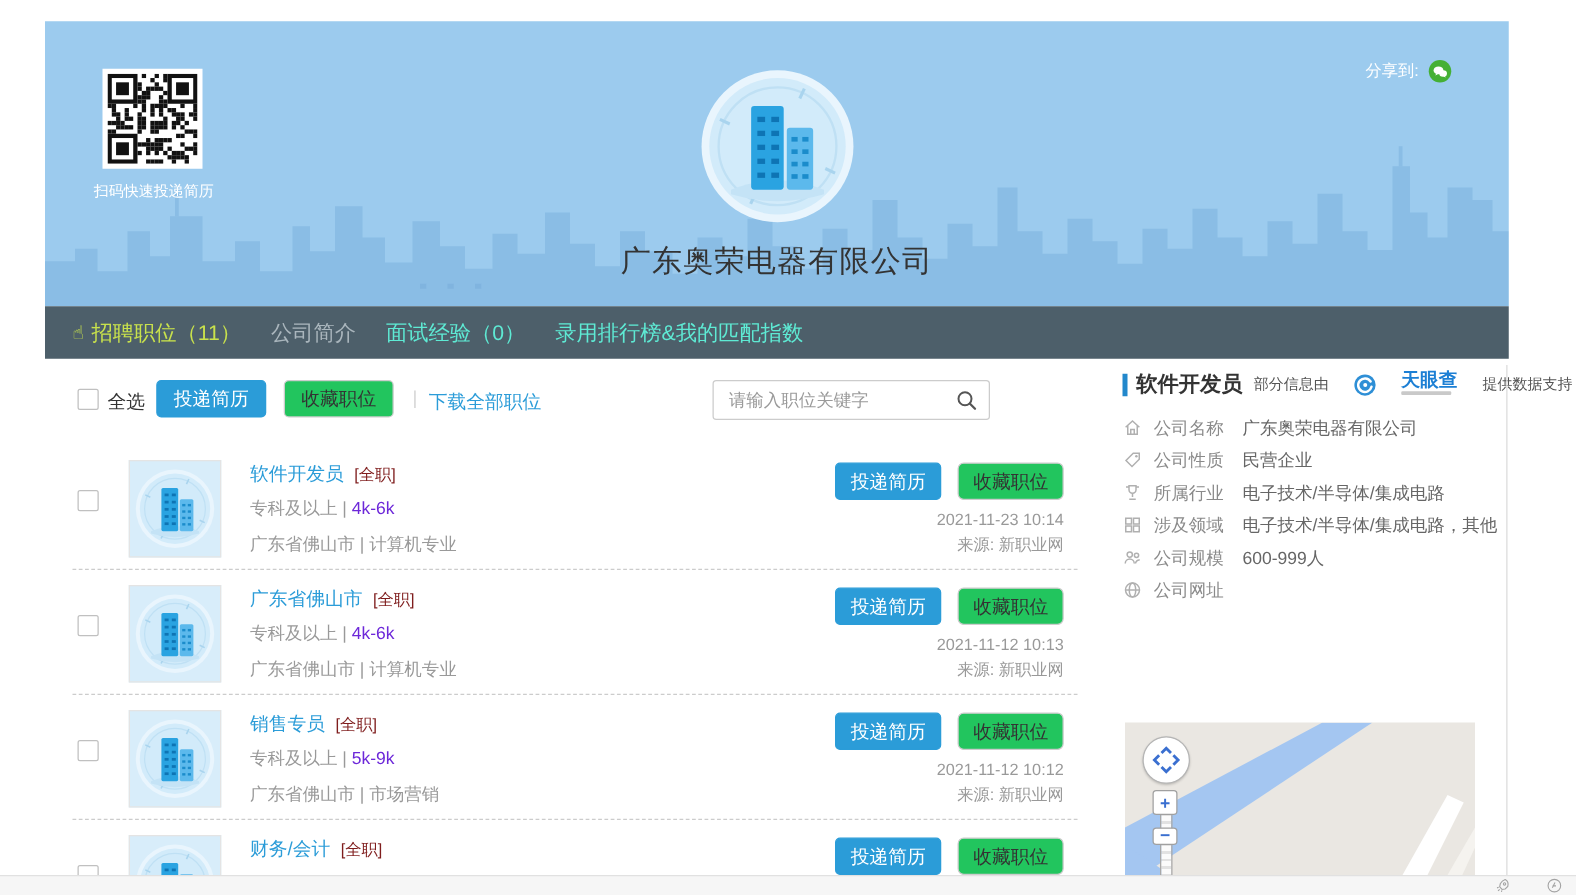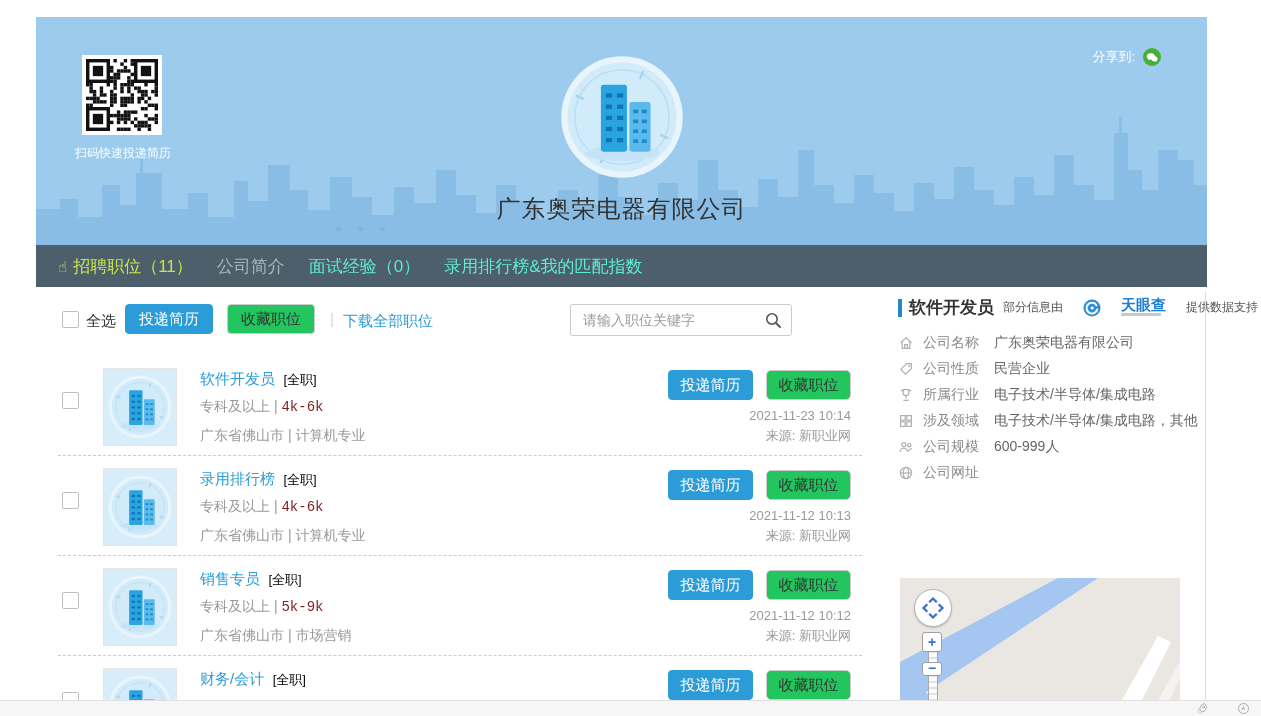--- a/index.html
+++ b/index.html
@@ -35,24 +35,24 @@
   .search-box input{width:100%;height:100%;box-sizing:border-box;border:1px solid #ccc;border-radius:3px;padding:0 34px 0 12px;font-size:14px;color:#333;font-family:inherit;outline:none;}
   .search-box input::placeholder{color:#9a9a9a;}
   .search-ic{position:absolute;right:10px;top:7px;width:18px;height:18px;cursor:pointer;}
   
   .job-row{position:absolute;left:36px;width:830px;height:100px;}
   .job-row .checkbox{left:26px;top:32px;}
   .thumb{position:absolute;left:67px;top:8px;width:74px;height:78px;background:#d8edfa;border:1px solid #e4e4e4;box-sizing:border-box;display:flex;align-items:center;justify-content:center;}
   .thumb svg{width:64px;height:64px;}
   .job-info{position:absolute;left:164px;top:10px;}
   .job-title{font-size:15px;color:#2b9cd8;text-decoration:none;cursor:pointer;}
-  .job-type{font-size:13px;color:#000000;margin-left:4px;}
+  .job-type{font-size:13px;color:#7f1d1d;margin-left:4px;}
   .job-meta{margin-top:9px;font-size:14px;color:#999;}
   .job-meta span{white-space:pre;}
-  .salary{color:#7f1d1d;font-family:Liberation Mono, monospace;}
+  .salary{color:#6d28d9;}
   .job-loc{margin-top:11px;font-size:14px;color:#999;}
   .btn-apply{position:absolute;left:632px;top:10px;width:85px;height:30px;}
   .btn-fav{position:absolute;left:730px;top:10px;width:85px;height:30px;border-radius:5px;}
   .job-date{position:absolute;right:15px;top:48px;font-size:13px;color:#999;}
   .job-source{position:absolute;right:15px;top:67px;font-size:13px;color:#999;}
   .dash-sep{position:absolute;left:22px;right:4px;top:95px;border-top:1px dashed #ccc;}
   
   .sb-header{position:absolute;left:898px;top:296px;display:flex;align-items:center;gap:7px;}
   .sb-bar{width:4px;height:18px;background:#2288cc;}
   .sb-title{font-size:17px;font-weight:bold;color:#333;}
@@ -409,21 +409,21 @@
               <rect x="66" y="52" width="4" height="3"></rect>
     <rect x="59" y="60" width="4" height="3"></rect>
               <rect x="66" y="60" width="4" height="3"></rect>
     <rect x="59" y="68" width="4" height="3"></rect>
               <rect x="66" y="68" width="4" height="3"></rect>
   </g>
 </svg>
         </div>
       <div class="job-info">
         <div>
-          <a class="job-title">录用排行榜</a>
+          <a class="job-title">广东省佛山市</a>
           <span class="job-type">[全职]</span>
         </div>
         <div class="job-meta"><span>专科及以上</span><span> | </span><span class="salary">4k-6k</span></div>
         <div class="job-loc">广东省佛山市 | 计算机专业</div>
       </div>
       <button class="btn btn-primary btn-apply">投递简历</button>
       <button class="btn btn-outline btn-fav">收藏职位</button>
       <div class="job-date">2021-11-12  10:13</div>
       <div class="job-source">来源: 新职业网</div>
       <div class="dash-sep"></div>

